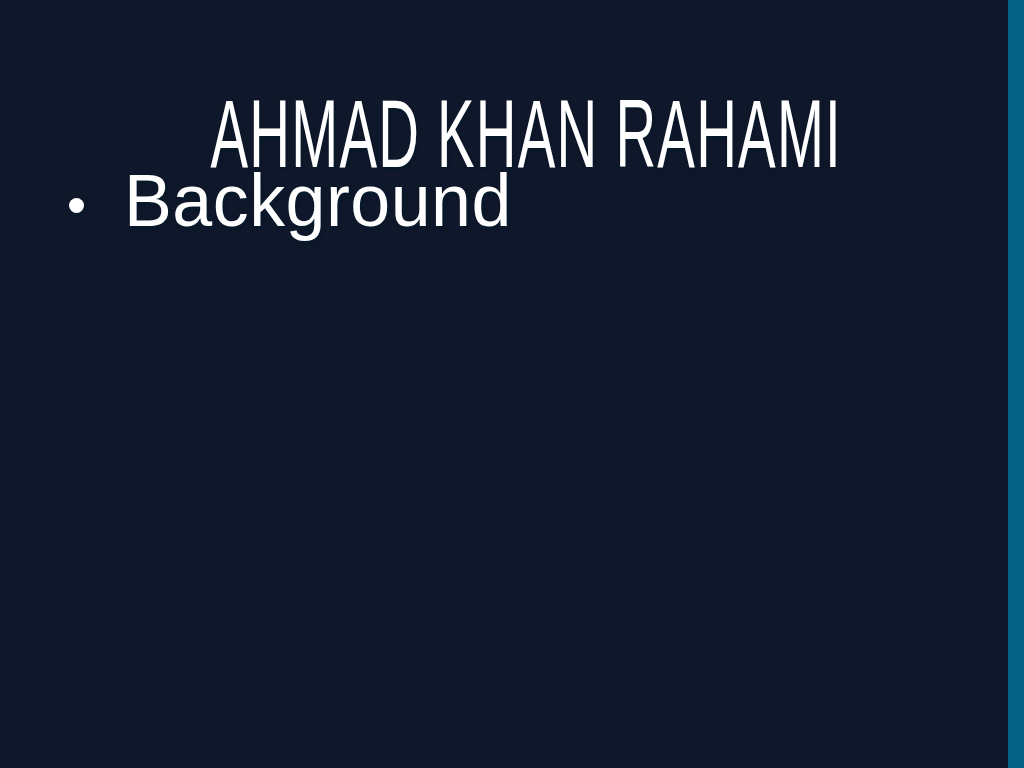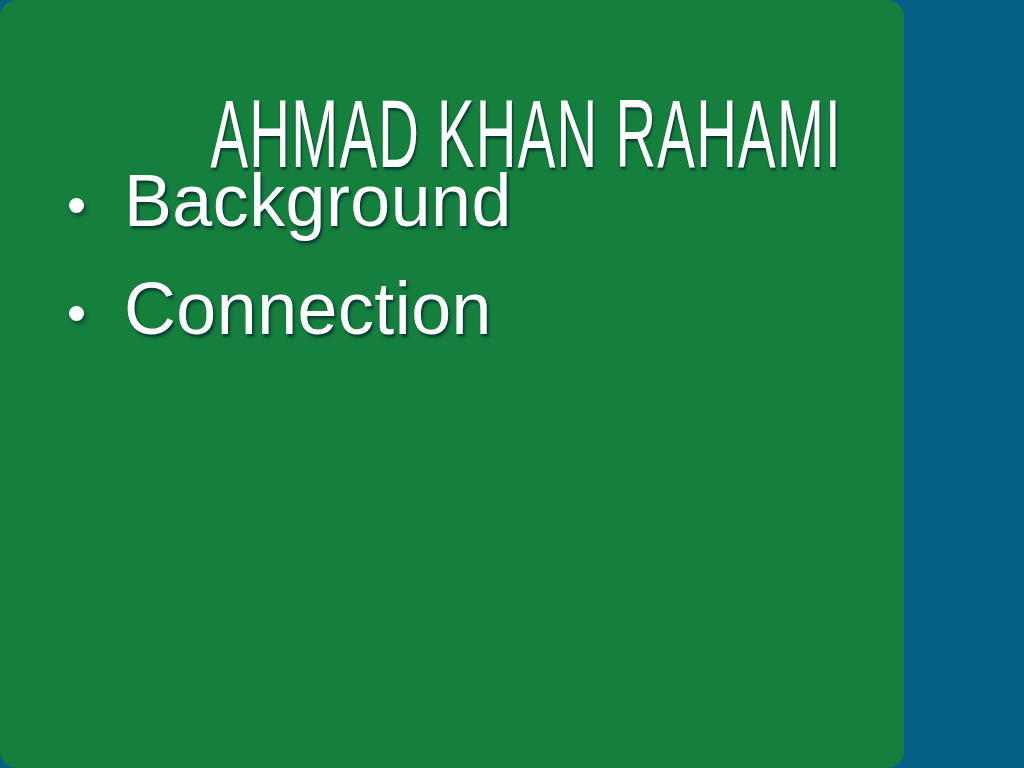--- a/index.html
+++ b/index.html
@@ -11,25 +11,24 @@
     width: 1024px;
     height: 768px;
     overflow: hidden;
     background: #046085;
     font-family: "Liberation Sans", sans-serif;
     -webkit-font-smoothing: antialiased;
   }
 
   #slide {
     position: relative;
-    width: 904px;
+    width: 1008px;
     height: 768px;
-    background: #15803d;
+    background: #0f172a;
     box-sizing: border-box;
-    border-radius: 17px;
   }
 
   
   #title-wrap {
     position: absolute;
     top: 22px;
     left: 0;
     width: 1024px;
     text-align: center;
   }
@@ -110,22 +109,18 @@
     <h1 id="slide-title">AHMAD KHAN RAHAMI</h1>
   </div>
 
   <ul id="bullet-list">
 
     <li class="bullet-row">
       <span class="bullet-dot"></span>
       <span class="bullet-label">Background</span>
     </li>
 
-    <li class="bullet-row">
-      <span class="bullet-dot"></span>
-      <span class="bullet-label">Connection</span>
-    </li>
 
 
 
   </ul>
 
 </div>
 
 </body></html>

